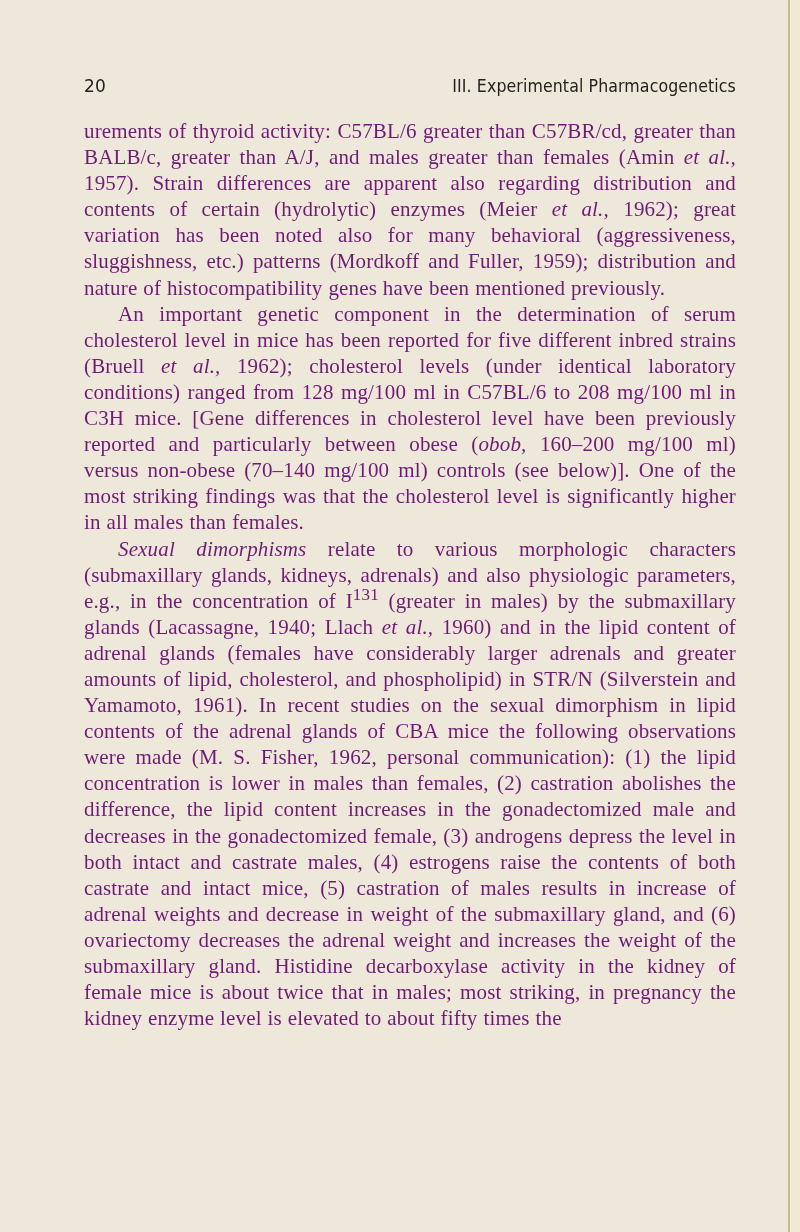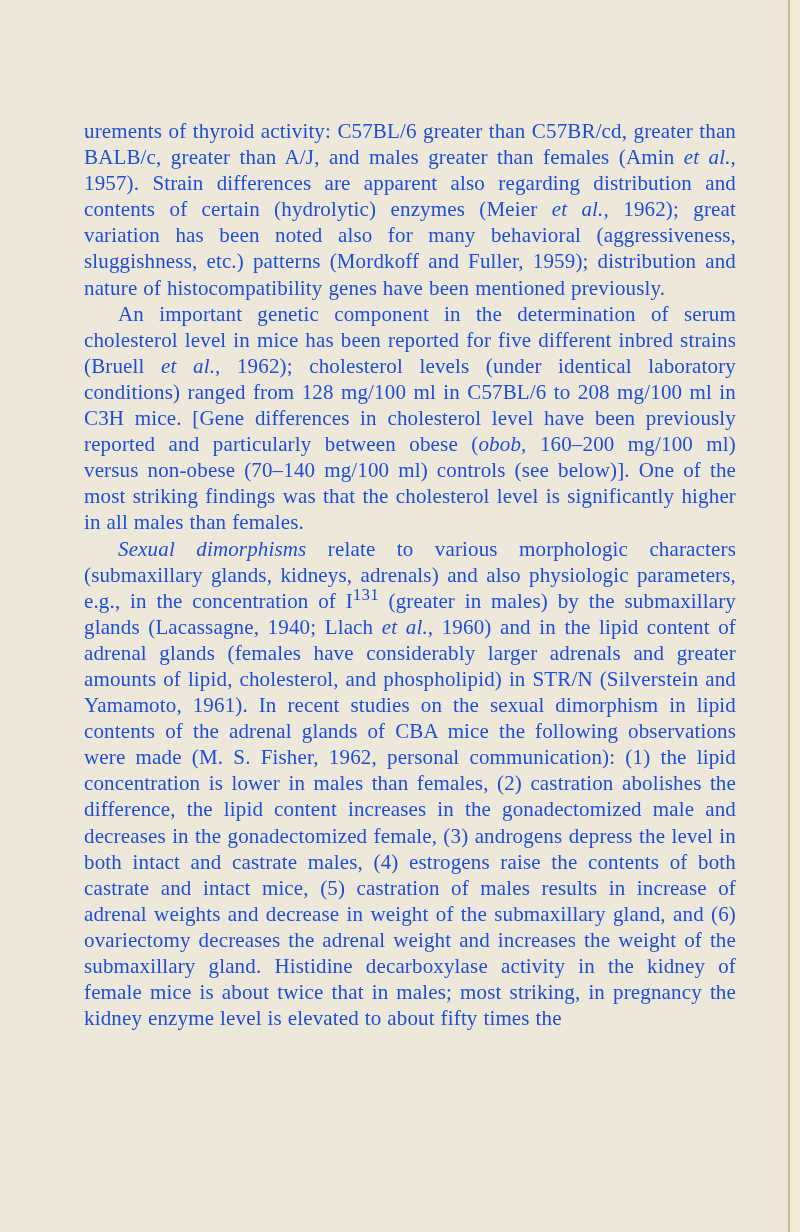--- a/index.html
+++ b/index.html
@@ -62,21 +62,21 @@
     transform-origin: right center;
   }
   .body-text {
     position: absolute;
     top: 118px;
     left: 84px;
     width: 652px;
     font-family: "Liberation Serif", serif;
     font-size: 21px;
     line-height: 26.1px;
-    color: #1d4ed8;
+    color: #701a75;
     text-align: justify;
     letter-spacing: 0.15px;
     word-spacing: 0.5px;
   }
   .para {
     margin: 0;
     text-indent: 0;
   }
   .para.indent {
     text-indent: 34px;
@@ -87,20 +87,24 @@
   sup {
     font-size: 17px;
     line-height: 0;
     vertical-align: 8px;
   }
 </style>
 </head>
 <body>
 
 <div class="page">
+  <div class="running-head">
+    <span class="page-number">20</span>
+    <span class="chapter-title">III. Experimental Pharmacogenetics</span>
+  </div>
 
   <div class="body-text">
     <p class="para"><span>urements of thyroid activity: C57BL/6 greater than C57BR/cd, greater than BALB/c, greater than A/J, and males greater than females (Amin </span><em>et al.,</em><span> 1957). Strain differences are apparent also regarding distribution and contents of certain (hydrolytic) enzymes (Meier </span><em>et al.,</em><span> 1962); great variation has been noted also for many behavioral (aggressiveness, sluggishness, etc.) patterns (Mordkoff and Fuller, 1959); distribution and nature of histocompatibility genes have been mentioned previously.</span></p>
     <p class="para indent"><span>An important genetic component in the determination of serum cholesterol level in mice has been reported for five different inbred strains (Bruell </span><em>et al.,</em><span> 1962); cholesterol levels (under identical laboratory conditions) ranged from 128 mg/100 ml in C57BL/6 to 208 mg/100 ml in C3H mice. [Gene differences in cholesterol level have been previously reported and particularly between obese (</span><em>obob,</em><span> 160–200 mg/100 ml) versus non-obese (70–140 mg/100 ml) controls (see below)]. One of the most striking findings was that the cholesterol level is significantly higher in all males than females.</span></p>
     <p class="para indent"><em>Sexual dimorphisms</em><span> relate to various morphologic characters (submaxillary glands, kidneys, adrenals) and also physiologic parameters, e.g., in the concentration of I</span><sup>131</sup><span> (greater in males) by the submaxillary glands (Lacassagne, 1940; Llach </span><em>et al.,</em><span> 1960) and in the lipid content of adrenal glands (females have considerably larger adrenals and greater amounts of lipid, cholesterol, and phospholipid) in STR/N (Silverstein and Yamamoto, 1961). In recent studies on the sexual dimorphism in lipid contents of the adrenal glands of CBA mice the following observations were made (M. S. Fisher, 1962, personal communication): (1) the lipid concentration is lower in males than females, (2) castration abolishes the difference, the lipid content increases in the gonadectomized male and decreases in the gonadectomized female, (3) androgens depress the level in both intact and castrate males, (4) estrogens raise the contents of both castrate and intact mice, (5) castration of males results in increase of adrenal weights and decrease in weight of the submaxillary gland, and (6) ovariectomy decreases the adrenal weight and increases the weight of the submaxillary gland. Histidine decarboxylase activity in the kidney of female mice is about twice that in males; most striking, in pregnancy the kidney enzyme level is elevated to about fifty times the</span></p>
   </div>
 </div>
 <div class="page-edge"></div>
 <div class="page-edge-right"></div>
 

